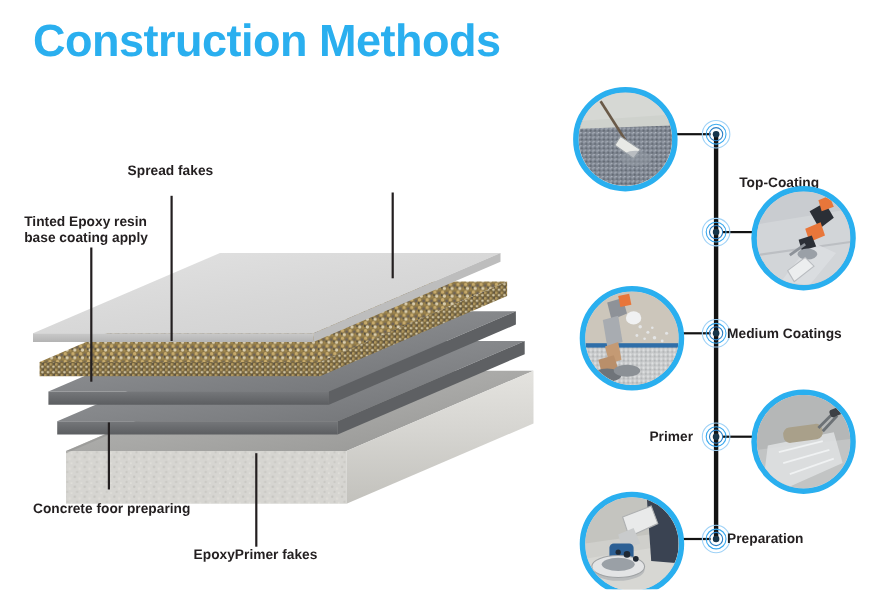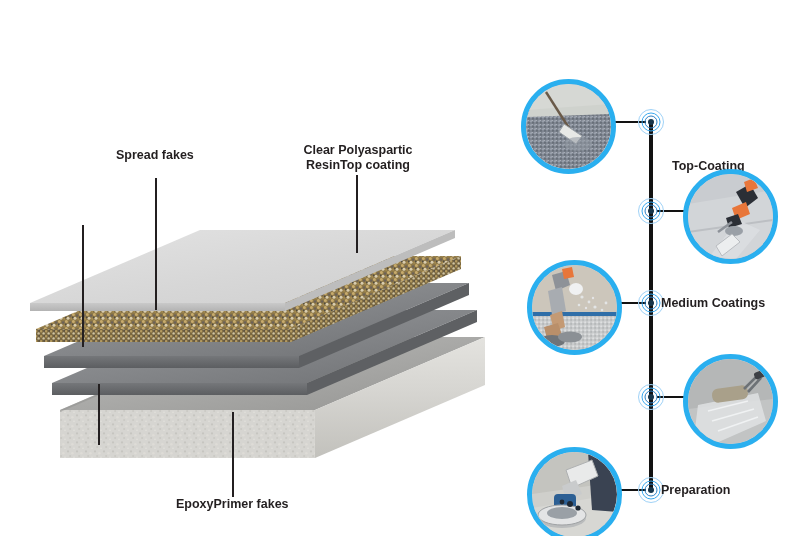--- a/index.html
+++ b/index.html
@@ -116,20 +116,21 @@
     line-height: 14px;
   }
   .tl-label.right { text-align: left; }
   .tl-label.left  { text-align: right; }
 </style>
 </head>
 <body>
 
 <div id="stage">
 
+  <div id="page-title">Construction Methods</div>
 
   <div id="layer-diagram">
 
     <svg class="slab" viewBox="0 0 470 265" xmlns="http://www.w3.org/2000/svg">
       <defs>
         <linearGradient id="gTopFace" x1="0" y1="0" x2="1" y2="1">
           <stop offset="0" stop-color="#e3e3e3"></stop>
           <stop offset="0.55" stop-color="#d7d7d7"></stop>
           <stop offset="1" stop-color="#cfcfcf"></stop>
         </linearGradient>
@@ -215,26 +216,27 @@
       </g>
     </svg>
   </div>
 
   <div class="leader" style="left:356px; top:175px; height:78px;"></div>
   <div class="leader" style="left:155px; top:178px; height:132px;"></div>
   <div class="leader" style="left:82px; top:225px; height:122px;"></div>
   <div class="leader" style="left:98px; top:384px; height:61px;"></div>
   <div class="leader" style="left:232px; top:412px; height:85px;"></div>
 
-  <div class="callout" style="left:303px; top:143px; text-align:center; width:110px;">Clear Polyaspartic
-ResinTop coating</div>
 
   <div class="callout" style="left:116px; top:148px;">Spread fakes</div>
 
-
+  <div class="callout" style="left:22px; top:194px;">Tinted Epoxy resin
+base coating apply</div>
+
+  <div class="callout" style="left:30px; top:455px;">Concrete foor preparing</div>
 
   <div class="callout" style="left:176px; top:497px;">EpoxyPrimer fakes</div>
 
   <div id="timeline-axis"></div>
 
   <div class="connector" style="left:608px; top:121px; width:38px;"></div>
   <div class="photo" style="left:521px; top:79px; width:85px; height:85px;">
     <svg width="85" height="85" viewBox="0 0 85 85" xmlns="http://www.w3.org/2000/svg">
       <defs>
         <pattern id="spk1" width="4" height="4" patternUnits="userSpaceOnUse">
@@ -335,20 +337,21 @@
       <path d="M56 30 L68 18 L72 20 L60 33" stroke="#6d7276" stroke-width="2.6" fill="none"></path>
       <rect x="66" y="12" width="12" height="7" rx="2.5" fill="#3d4045" transform="rotate(-22 72 15)"></rect>
     </svg>
   </div>
   <div class="node" style="top:397px;">
     <span class="ring r1"></span>
     <span class="ring r2"></span>
     <span class="ring r3"></span>
     <span class="dot"></span>
   </div>
+  <div class="tl-label left" style="left:420px; width:210px; top:390px;">Primer</div>
 
   <div class="connector" style="left:614px; top:489px; width:32px;"></div>
   <div class="photo" style="left:527px; top:447px; width:85px; height:85px;">
     <svg width="85" height="85" viewBox="0 0 85 85" xmlns="http://www.w3.org/2000/svg">
       <rect width="85" height="85" fill="#cfcfcb"></rect>
       <path d="M0 0 L85 0 L85 30 L0 42 Z" fill="#c4c4bf"></path>
       <path d="M0 56 L85 42 L85 85 L0 85 Z" fill="#d7d7d3"></path>
       <path d="M56 0 L85 4 L85 60 L60 58 Z" fill="#3a4352"></path>
       <path d="M34 18 L60 8 L66 24 L40 36 Z" fill="#e9eaea" stroke="#aeb0b1" stroke-width="1"></path>
       <path d="M30 34 L44 28 L50 42 L34 48 Z" fill="#c9cbcc"></path>

